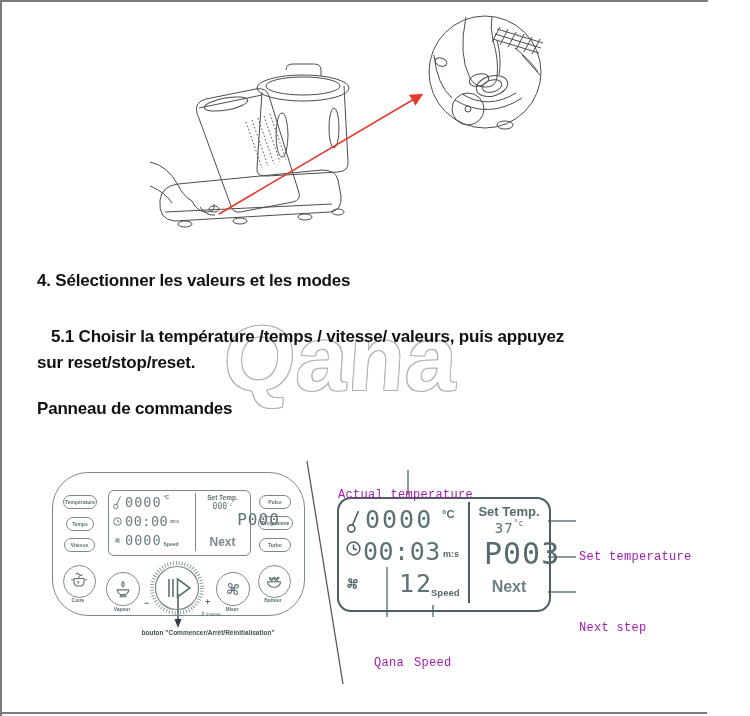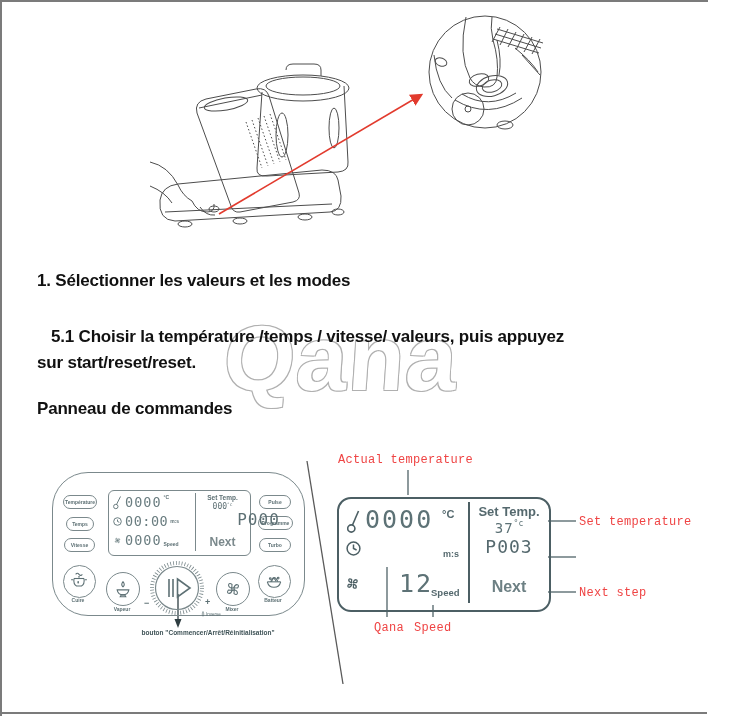--- a/index.html
+++ b/index.html
@@ -28,22 +28,22 @@
   #lp-divider{position:absolute;left:86px;top:2px;height:58px;width:1.2px;background:#7b898c;}
   .lp-right{position:absolute;left:87px;width:53px;text-align:center;color:#5d7074;}
   .mode{position:absolute;border:1.3px solid #7b898c;border-radius:50%;width:31px;height:31px;
         display:flex;align-items:center;justify-content:center;}
   .mode-label{position:absolute;width:40px;text-align:center;font-size:5px;font-weight:bold;color:#5d7074;}
   .dial-sign{position:absolute;font-size:9px;font-weight:bold;color:#5d7074;z-index:2;}
   #inverse{position:absolute;left:148px;top:138px;font-size:4.5px;color:#5d7074;display:flex;align-items:center;}
   #caption{left:133px;top:629px;width:150px;text-align:center;font-size:6.5px;font-weight:bold;
         color:#3f5357;z-index:3;}
   
-  .anno{font-family:"Liberation Mono", monospace;font-size:12px;color:#ef4444;
-        letter-spacing:0.3px;white-space:nowrap;z-index:3;}
+  .anno{font-family:"Liberation Mono", monospace;font-size:12px;color:#a21caf;
+        letter-spacing:0.3px;white-space:nowrap;z-index:3;margin-top:35px;}
   #rd-display{left:337px;top:497px;width:210px;height:111px;border:2px solid #4c5f64;
         border-radius:14px;z-index:2;}
   #rd-divider{position:absolute;left:129px;top:3px;height:101px;width:2px;background:#4c5f64;}
   .rd-seg{font-family:"DejaVu Sans Mono", monospace;color:#5d7276;letter-spacing:2px;font-size:25px;}
   .rd-unit{font-weight:bold;color:#55696e;}
   .rd-right{position:absolute;left:132px;width:76px;text-align:center;color:#55696e;}
   svg{display:block;}
 </style>
 </head>
 <body>
@@ -132,23 +132,23 @@
       <polygon points="178,628 174.5,619 181.5,619" fill="#2e3d41"></polygon>
     </g>
   </svg>
 
   <div class="abs frame" style="left:0;top:0;width:708px;height:2px;"></div>
   <div class="abs frame" style="left:0;top:0;width:2px;height:716px;"></div>
   <div class="abs frame" style="left:0;top:712px;width:707px;height:2px;"></div>
 
   <div class="abs" id="watermark">Qana</div>
 
-  <div class="abs heading" style="left:37px;top:271px;">1. Sélectionner les valeurs et les modes</div>
+  <div class="abs heading" style="left:37px;top:271px;">4. Sélectionner les valeurs et les modes</div>
   <div class="abs heading" style="left:51px;top:327px;">5.1  Choisir la température /temps / vitesse/ valeurs, puis appuyez</div>
-  <div class="abs heading" style="left:37px;top:353px;">sur start/reset/reset.</div>
+  <div class="abs heading" style="left:37px;top:353px;">sur reset/stop/reset.</div>
   <div class="abs heading" style="left:37px;top:399px;">Panneau de commandes</div>
 
   <div class="abs" id="panel">
 
     <div class="pill" style="left:10px;top:22px;width:32px;">Température</div>
     <div class="pill" style="left:13px;top:44px;width:26px;">Temps</div>
     <div class="pill" style="left:11px;top:65px;width:29px;">Vitesse</div>
 
     <div class="pill" style="left:206px;top:22px;width:30px;">Pulse</div>
     <div class="pill" style="left:205px;top:43px;width:33px;">Programme</div>
@@ -281,40 +281,41 @@
     </svg>
     <span class="abs rd-seg" style="left:26px;top:6px;">0000</span>
     <span class="abs rd-unit" style="left:103px;top:9px;font-size:11px;">°C</span>
 
     <svg class="abs" style="left:7px;top:42px;" width="15" height="15" viewBox="0 0 15 15">
       <g stroke="#4c5f64" fill="none" stroke-width="1.5">
         <circle cx="7.5" cy="7.5" r="6.4"></circle>
           <path d="M7.5,3.6 L7.5,7.5 L10.6,9"></path>
       </g>
     </svg>
+    <span class="abs rd-seg" style="left:24px;top:38px;letter-spacing:0.5px;">00:03</span>
     <span class="abs rd-unit" style="left:104px;top:50px;font-size:9px;">m:s</span>
 
     <svg class="abs" style="left:5px;top:76px;" width="17" height="17" viewBox="0 0 24 24">
       <g stroke="#4c5f64" fill="none" stroke-width="1.8">
         <path d="M13,10.5 C15,4.5 21,6.5 17.5,10.8 Z"></path>
           <path d="M13.5,13 C19.5,15 17.5,21 13.2,17.5 Z"></path>
         <path d="M11,13.5 C9,19.5 3,17.5 6.5,13.2 Z"></path>
           <path d="M10.5,11 C4.5,9 6.5,3 10.8,6.5 Z"></path>
       </g>
     </svg>
     <span class="abs rd-seg" style="left:60px;top:70px;">12</span>
     <span class="abs rd-unit" style="left:92px;top:88px;font-size:9.5px;">Speed</span>
 
     <div id="rd-divider"></div>
 
     <div class="rd-right" style="top:5px;font-size:13px;font-weight:bold;">Set Temp.</div>
     <div class="rd-right" style="top:20px;">
       <span class="rd-seg" style="font-size:14px;letter-spacing:1px;">37</span><span class="rd-seg" style="font-size:8px;vertical-align:top;letter-spacing:0;">°c</span>
     </div>
-    <div class="rd-right rd-seg" style="top:37px;font-size:18px;letter-spacing:1px;">P003</div>
+    <div class="rd-right rd-seg" style="top:37px;font-size:30px;letter-spacing:1px;padding-left:13px;">P003</div>
     <div class="rd-right" style="top:79px;font-size:16px;font-weight:bold;color:#6d8084;">Next</div>
   </div>
 
   <div class="abs anno" style="left:579px;top:515px;">Set temperature</div>
   <div class="abs anno" style="left:579px;top:586px;">Next step</div>
 
   <div class="abs anno" style="left:374px;top:621px;">Qana</div>
   <div class="abs anno" style="left:414px;top:621px;">Speed</div>
 
 </div>

